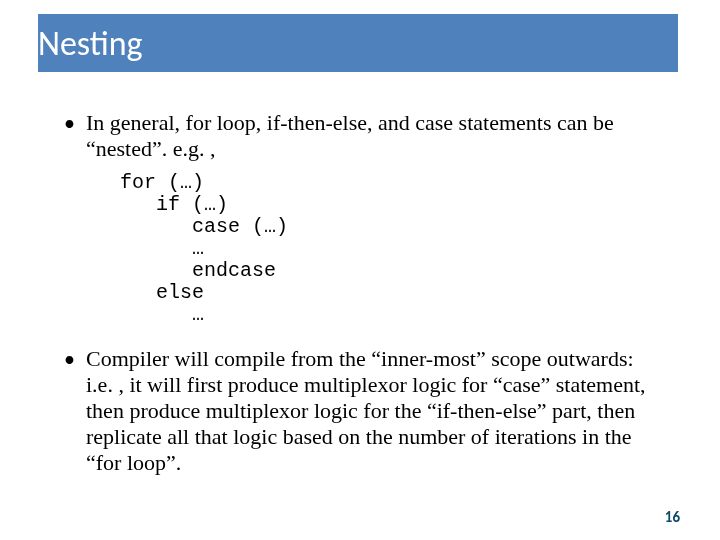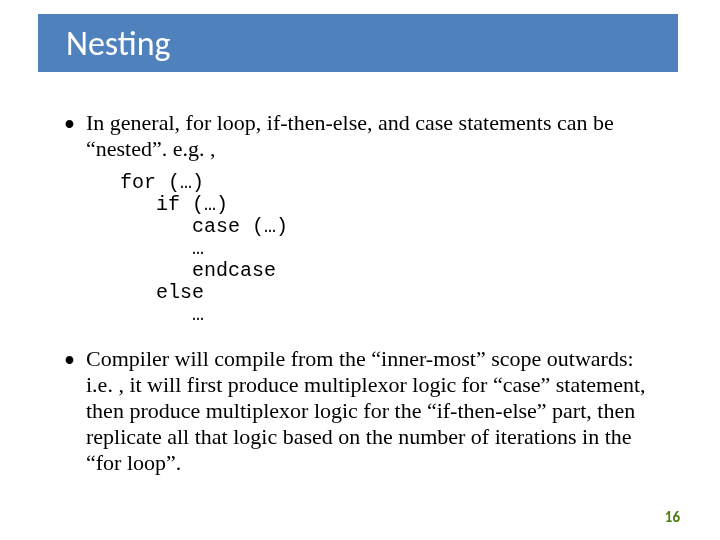--- a/index.html
+++ b/index.html
@@ -7,35 +7,34 @@
   .slide { width: 720px; height: 540px; position: relative; }
   .title-bar {
     position: absolute;
     top: 14px;
     left: 38px;
     width: 640px;
     height: 58px;
     background: #4f81bd;
     display: flex;
     align-items: center;
-    padding-left: 28px;
   }
   .title-text { color: #ffffff; font-size: 34px; font-weight: 400; }
   .content { position: absolute; top: 110px; left: 64px; width: 600px; }
   .bullet { display: flex; margin-bottom: 10px; }
   .bullet-mark { font-size: 22px; line-height: 28px; width: 22px; flex-shrink: 0; }
   .bullet-text { font-size: 22px; line-height: 26px; font-family: Liberation Serif, serif; }
   .code-block {
     font-family: "Courier New", Courier, monospace;
     font-size: 20px;
     line-height: 22px;
     white-space: pre;
     margin: 4px 0 20px 56px;
   }
-  .page-num { position: absolute; bottom: 14px; right: 40px; font-size: 15px; color: #4d7c0f; font-weight: bold; }
+  .page-num { position: absolute; bottom: 14px; right: 40px; font-size: 15px; color: #0c4a6e; font-weight: bold; }
 </style>
 </head>
 <body>
 
 <div class="slide">
 
   <div class="title-bar">
     <span class="title-text">Nesting</span>
   </div>
 

